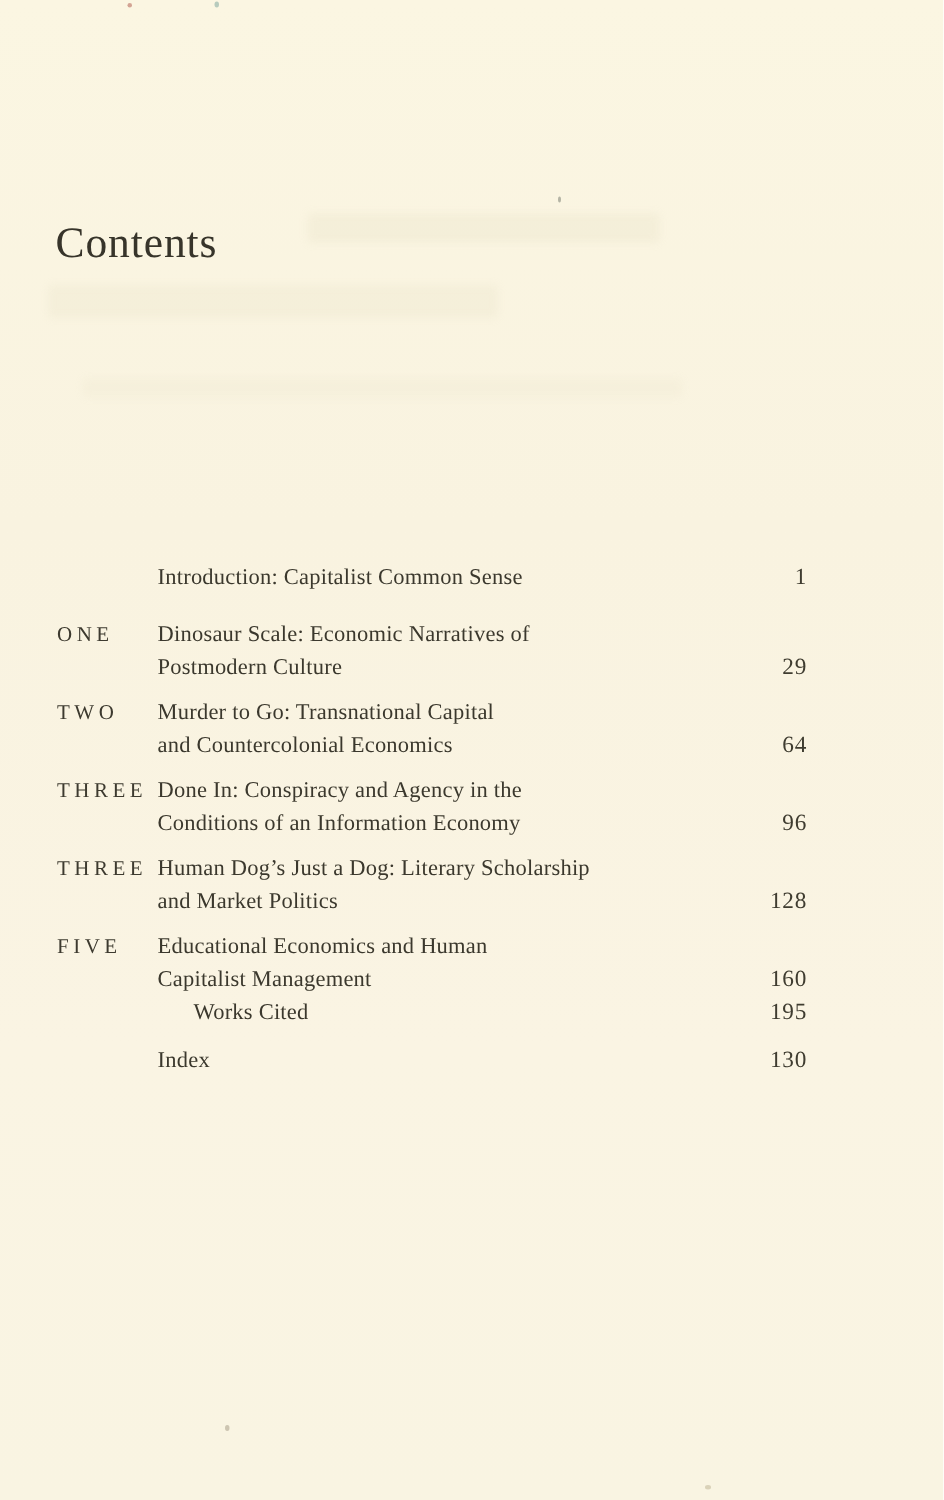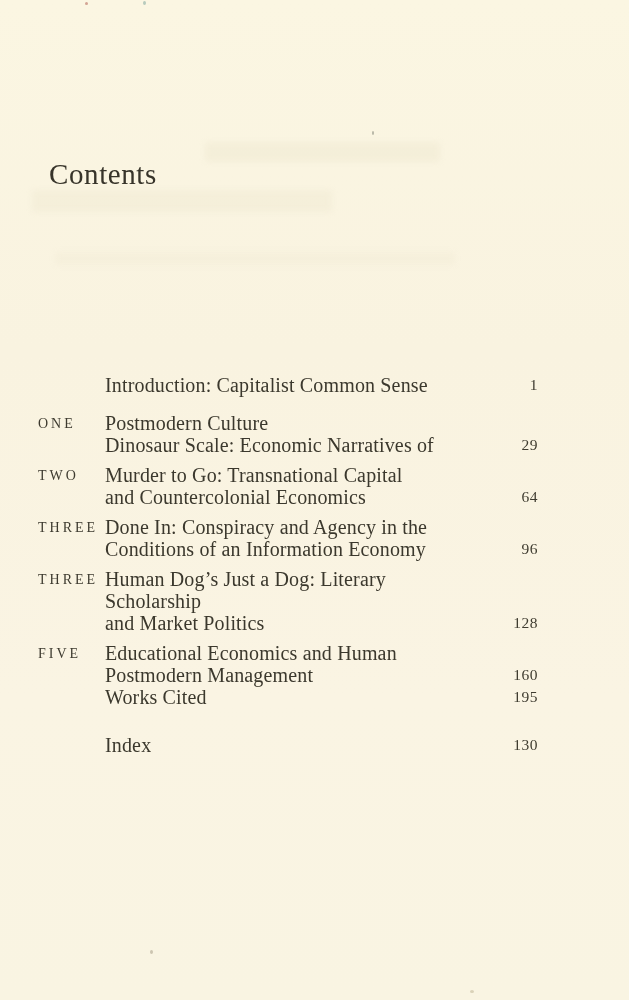--- a/index.html
+++ b/index.html
@@ -15,45 +15,45 @@
     background:linear-gradient(180deg,#fbf6e2 0%,#f9f3e0 35%,#faf4e3 70%,#f9f4e2 100%);
     color:var(--ink,#3b382d);
   }
   .page-title{
     position:absolute;
     left:37px;top:146px;
     font-size:29px;
     font-weight:400;
     letter-spacing:0.6px;
     color:#37342a;
-    margin:12px;
+    margin:0;
     font-family:Liberation Serif, serif;
   }
   .toc{
     position:absolute;
     left:38px;top:374px;
     width:500px;
   }
   .entry{
     display:grid;
     grid-template-columns:67px 1fr 58px;
     margin-bottom:8px;
   }
   .entry:nth-child(1){margin-bottom:16px;}
   .entry:nth-child(6){margin-bottom:0;}
-  .entry:nth-child(7){margin-bottom:26px;}
+  .entry:nth-child(7){margin-bottom:10px;gap:24px;}
   .label{
     font-size:14px;
     letter-spacing:3px;
     padding-top:4px;
     color:#3d3a2f;
     white-space:nowrap;
   }
   .title{
-    font-size:20px;
+    font-size:15px;
     line-height:22px;
     letter-spacing:0.15px;
     color:#3b382d;
   }
   .pagenum{
     display:flex;
     align-items:flex-end;
     justify-content:flex-end;
     font-size:15.5px;
     line-height:22px;
@@ -97,22 +97,22 @@
       <div class="entry">
         <div class="label"></div>
         <div class="title">
           <div>Introduction: Capitalist Common Sense</div>
         </div>
         <div class="pagenum">1</div>
       </div>
       <div class="entry">
         <div class="label">ONE</div>
         <div class="title">
+          <div>Dinosaur Scale: Economic Narratives of</div>
           <div>Postmodern Culture</div>
-          <div>Dinosaur Scale: Economic Narratives of</div>
         </div>
         <div class="pagenum">29</div>
       </div>
       <div class="entry">
         <div class="label">TWO</div>
         <div class="title">
           <div>Murder to Go: Transnational Capital</div>
           <div>and Countercolonial Economics</div>
         </div>
         <div class="pagenum">64</div>
@@ -130,21 +130,21 @@
         <div class="title">
           <div>Human Dog’s Just a Dog: Literary Scholarship</div>
           <div>and Market Politics</div>
         </div>
         <div class="pagenum">128</div>
       </div>
       <div class="entry">
         <div class="label">FIVE</div>
         <div class="title">
           <div>Educational Economics and Human</div>
-          <div>Postmodern Management</div>
+          <div>Capitalist Management</div>
         </div>
         <div class="pagenum">160</div>
       </div>
       <div class="entry">
         <div class="label"></div>
         <div class="title">
           <div>Works Cited</div>
         </div>
         <div class="pagenum">195</div>
       </div>

